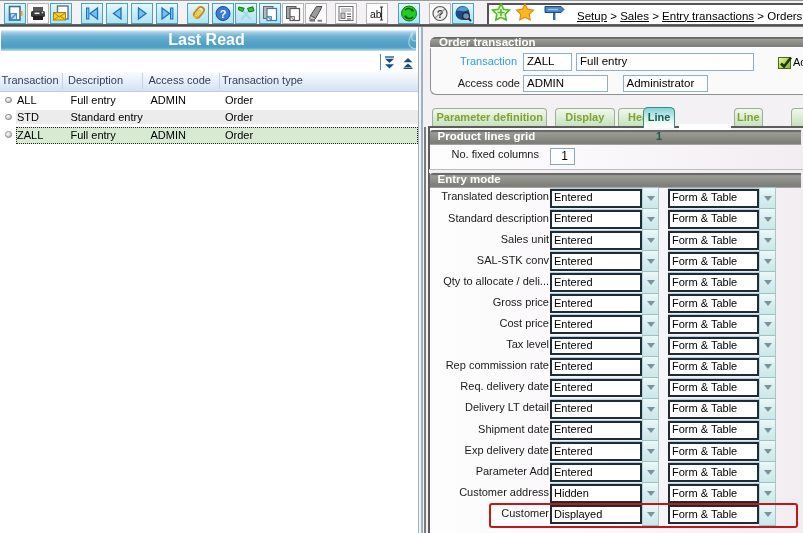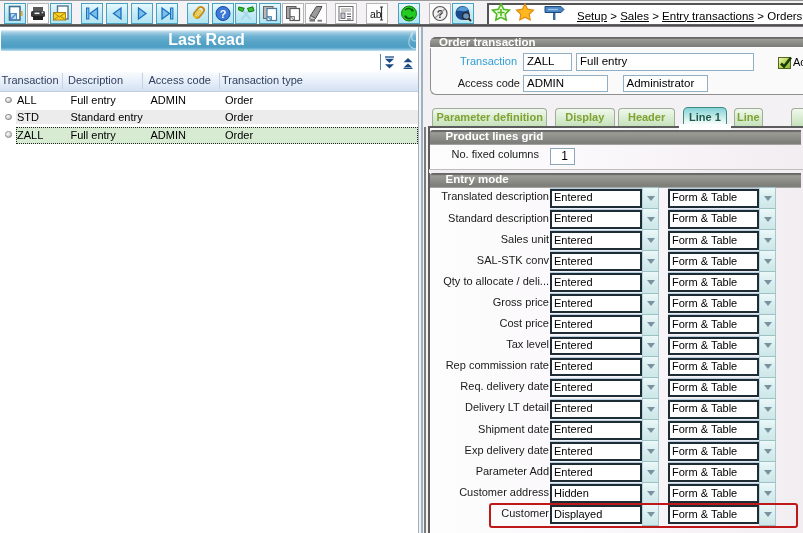--- a/index.html
+++ b/index.html
@@ -35,21 +35,21 @@
 #chk{left:778px;top:57px;width:12.7px;height:12.3px;background:linear-gradient(135deg,#eef8c8 0%,#c2dc62 40%,#8cba32 100%);border:1.2px solid #55661a;overflow:visible}
 #chklab{left:793px;top:55.8px;font-size:11px;color:#000;white-space:nowrap}
 
 .tab{position:absolute;top:108.4px;height:17.6px;background:linear-gradient(180deg,#f1f8ec 0%,#ddeed6 45%,#c6e2bc 100%);border:1px solid #9fae9a;border-bottom:none;border-radius:4px 4px 0 0;color:#7fa332;font-weight:bold;font-size:11px;text-align:center;line-height:17px}
 .tab.act{top:107.3px;height:20.7px;background:linear-gradient(180deg,#84d2d8 0%,#b2e4e4 32%,#e0f4f2 62%,#f8fdfc 85%,#fdfefe 100%);border:1.5px solid #3d8a7d;border-bottom:none;border-radius:5px 5px 0 0;color:#1e5b4e;z-index:5;line-height:19px}
 
 #frame{left:427.8px;top:126px;width:375.2px;height:407px;border:2.2px solid #5c5c5c;border-right:none;border-bottom:none;background:linear-gradient(90deg,#fdfdfd 0%,#faf7fa 50%,#f1edf1 100%)}
 #flineC{left:424.4px;top:127px;width:1.9px;height:406px;background:#7a7a7a}
 #sec1line{left:429.3px;top:168.6px;width:373.7px;height:1px;background:#c0bcc0}
 #gapstrip{left:429.3px;top:169.6px;width:373.7px;height:3.4px;background:#f2eff2}
-.band{position:absolute;left:429.5px;width:371px;height:14.7px;background:linear-gradient(180deg,#676767 0%,#676767 9%,#9c9c96 18%,#8c8c87 55%,#7b7b77 89%,#b2b2ae 100%);border-radius:3px 0 0 0;color:#fff;font-size:11.5px;font-weight:bold;padding-left:16px;line-height:13.5px}
+.band{position:absolute;left:429.5px;width:371px;height:14.7px;background:linear-gradient(180deg,#676767 0%,#676767 9%,#9c9c96 18%,#8c8c87 55%,#7b7b77 89%,#b2b2ae 100%);border-radius:3px 0 0 0;color:#fff;font-size:11.5px;font-weight:bold;padding-left:8px;line-height:13.5px}
 
 .elab{position:absolute;left:430px;width:119px;font-size:11px;color:#1a1a1a;text-align:right;white-space:nowrap}
 .box{position:absolute;height:18.8px;background:#fff;border:2px solid #1e2c36;font-size:11px;color:#000;padding:.5px 0 0 2.5px;white-space:nowrap;box-shadow:0 -1.2px 0 #b9cede}
 .dbtn{position:absolute;width:16.5px;height:20.2px;background:linear-gradient(180deg,#ecf8f8 0%,#daeef0 45%,#cde7e8 100%);border-left:1px solid #b5d6da;border-right:1px solid #a5c8cc;box-shadow:0 1px 0 #9cc2c6,0 -1px 0 #9cc2c6}
 .dbtn:after{content:"";position:absolute;left:3.5px;top:7.5px;width:0;height:0;border-left:4.5px solid transparent;border-right:4.5px solid transparent;border-top:5px solid #78929f}
 #redrect{left:488.5px;top:502.9px;width:309.5px;height:24.8px;border:2.2px solid #bf1818;border-radius:3px}
 </style>
 </head>
 <body>
 <div class="abs" id="toolbar"></div>
@@ -225,21 +225,21 @@
     </svg>
   </div>
 <div class="abs" id="chklab">Active</div>
 <div class="ilabel" style="left:430px;top:76.6px;width:90px">Access code</div>
 <div class="inp" style="left:523px;top:74.7px;width:85px;height:17px">ADMIN</div>
 <div class="inp" style="left:622.5px;top:74.7px;width:85px;height:17px">Administrator</div>
 
 <div class="tab" style="left:431.9px;width:115.6px">Parameter definition</div>
 <div class="tab" style="left:554.9px;width:59.8px">Display</div>
 <div class="tab" style="left:617.7px;width:57.8px">Header</div>
-<div class="tab act" style="left:683px;width:44px">Line 1</div>
+<div class="tab act" style="left:643px;width:32px">Line 1</div>
 <div class="tab" style="left:733.8px;width:29px">Line 2</div>
 <div class="tab" style="left:791px;width:20px"></div>
 <div class="abs" style="left:679px;top:124px;width:52.3px;height:6px;background:#fdfefe;z-index:6"></div>
 
 <div class="abs" id="frame"></div>
 <div class="abs" id="flineC"></div>
 <div class="abs band" style="top:130.3px">Product lines grid</div>
 <div class="ilabel" style="left:430px;top:148.2px;width:109px">No. fixed columns</div>
 <div class="inp" style="left:549.5px;top:147.5px;width:25px;height:17.8px;border:1px solid #8ba6b8;text-align:right;padding:.5px 5.5px 0 0;font-size:12px">1</div>
 <div class="abs" id="sec1line"></div>

